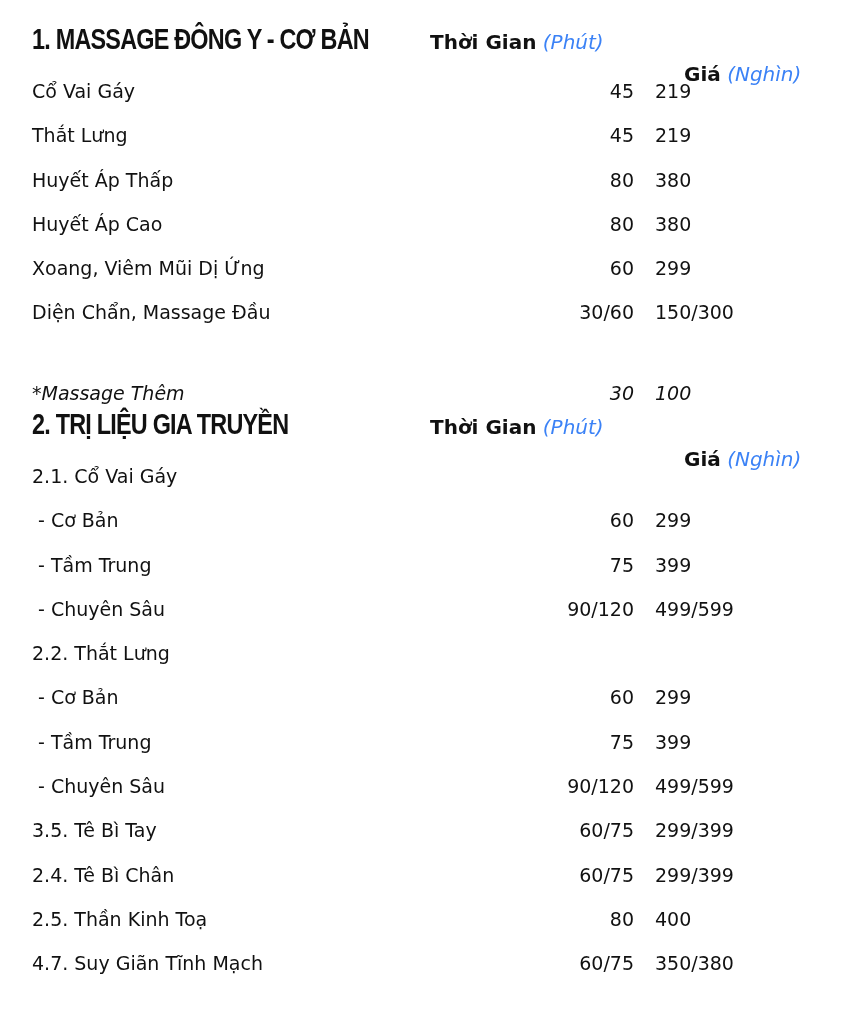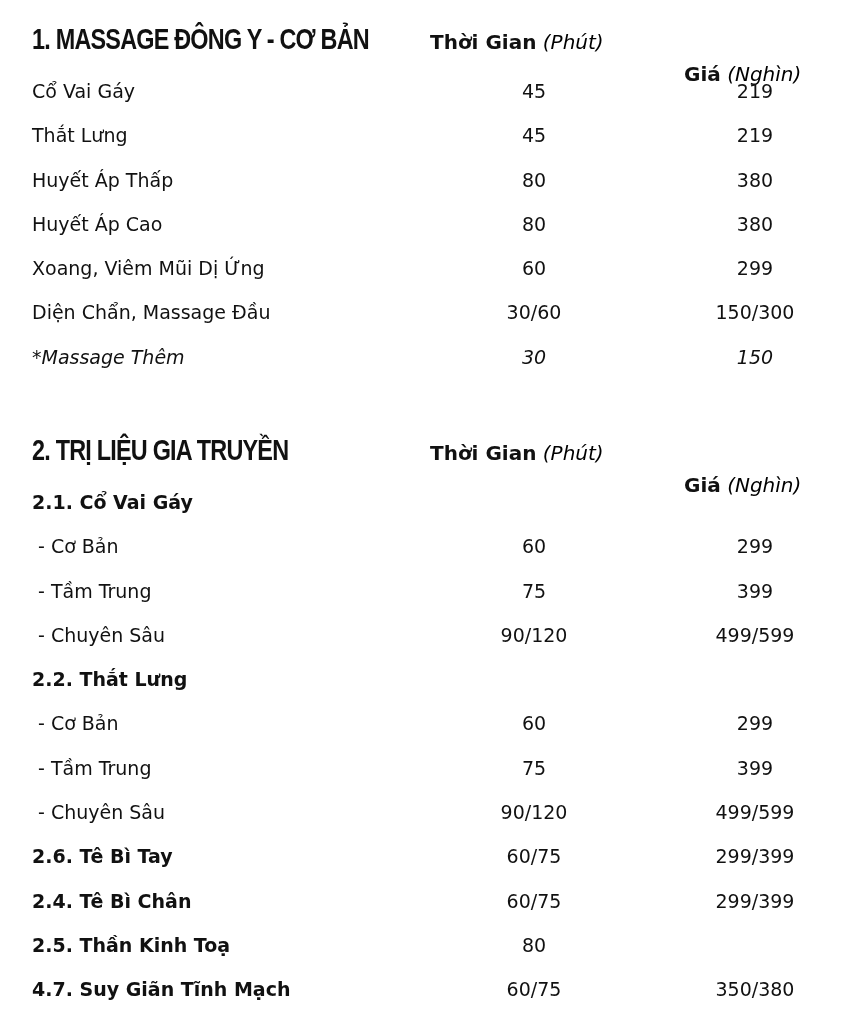--- a/index.html
+++ b/index.html
@@ -1,36 +1,36 @@
 <!DOCTYPE html>
 <html><head>
 <meta charset="utf-8">
 <style>
   html, body { margin: 0; padding: 0; background: #ffffff; }
   body { width: 865px; height: 1024px; position: relative; overflow: hidden; color: #111111;
          font-family: "DejaVu Sans", "Liberation Sans", sans-serif; }
   .section { position: absolute; left: 0; width: 865px; }
   .sec1 { top: 20px; }
-  .sec2 { top: 431px; }
+  .sec2 { top: 405px; }
   .head-row { position: relative; height: 50px; }
   .sec-title { position: absolute; left: 32px; top: 2px; font-family: "Liberation Sans", sans-serif;
                font-weight: 700; font-size: 30px; letter-spacing: -1px; transform: scaleX(0.78); transform-origin: left center;
                text-transform: uppercase; white-space: nowrap; color: #111; }
   .col-head { position: absolute; top: 10px; font-size: 20px; white-space: nowrap; color: #111; }
   .col-head .b { font-weight: 700; text-align: right; }
-  .col-head .i { font-style: italic; font-weight: 400; color: #000000; }
+  .col-head .i { font-style: italic; font-weight: 400; color: #3b82f6; }
   .ch-time { left: 430px; }
   .ch-price { left: 684px; margin-top: 32px; }
   .row { position: relative; height: 44.3px; font-size: 19px; }
   .row .name { position: absolute; left: 32px; top: 10px; white-space: nowrap; }
-  .row .time { position: absolute; left: 434px; width: 200px; text-align: center; top: 10px; }
-  .row .price { position: absolute; left: 655px; width: 200px; text-align: center; top: 10px; }
-  .row.bold .name { font-weight: 700; }
+  .row .time { position: absolute; left: 434px; width: 200px; text-align: right; top: 10px; }
+  .row .price { position: absolute; left: 655px; width: 200px; top: 10px; }
+  .row.bold .name { font-weight: 400; }
   .row.sub .name { left: 38px; }
-  .row.italic .name, .row.italic .time, .row.italic .price { font-style: italic; }
+  .row.italic .name, .row.italic .time, .row.italic .price { font-style: italic; margin-top: 36px; }
 </style>
 </head>
 <body>
 
 <div class="section sec1">
   <div class="head-row">
     <div class="sec-title">1. Massage Đông Y - Cơ Bản</div>
     <div class="col-head ch-time">
       <span class="b">Thời Gian</span>
       <span class="i">(Phút)</span>
@@ -66,21 +66,21 @@
     <span class="price">299</span>
   </div>
   <div class="row">
     <span class="name">Diện Chẩn, Massage Đầu</span>
     <span class="time">30/60</span>
     <span class="price">150/300</span>
   </div>
   <div class="row italic">
     <span class="name">*Massage Thêm</span>
     <span class="time">30</span>
-    <span class="price">150</span>
+    <span class="price">100</span>
   </div>
 </div>
 
 <div class="section sec2">
   <div class="head-row">
     <div class="sec-title">2. Trị Liệu Gia Truyền</div>
     <div class="col-head ch-time">
       <span class="b">Thời Gian</span>
       <span class="i">(Phút)</span>
     </div>
@@ -119,31 +119,32 @@
     <span class="name">- Tầm Trung</span>
     <span class="time">75</span>
     <span class="price">399</span>
   </div>
   <div class="row sub">
     <span class="name">- Chuyên Sâu</span>
     <span class="time">90/120</span>
     <span class="price">499/599</span>
   </div>
   <div class="row bold">
-    <span class="name">2.6. Tê Bì Tay</span>
+    <span class="name">3.5. Tê Bì Tay</span>
     <span class="time">60/75</span>
     <span class="price">299/399</span>
   </div>
   <div class="row bold">
     <span class="name">2.4. Tê Bì Chân</span>
     <span class="time">60/75</span>
     <span class="price">299/399</span>
   </div>
   <div class="row bold">
     <span class="name">2.5. Thần Kinh Toạ</span>
     <span class="time">80</span>
+    <span class="price">400</span>
   </div>
   <div class="row bold">
     <span class="name">4.7. Suy Giãn Tĩnh Mạch</span>
     <span class="time">60/75</span>
     <span class="price">350/380</span>
   </div>
 </div>
 
 </body></html>

